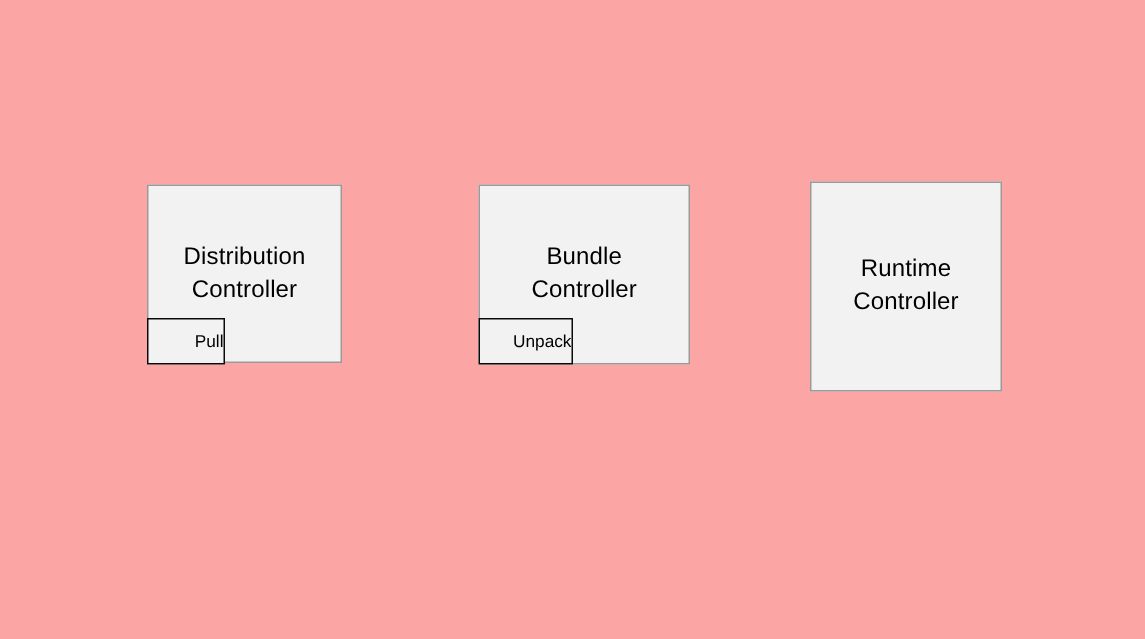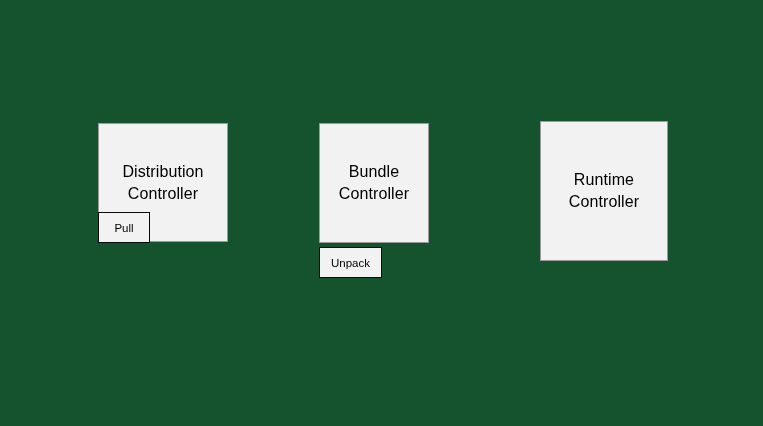--- a/index.html
+++ b/index.html
@@ -8,21 +8,21 @@
     padding: 0;
     background: #000000;
   }
   body {
     font-family: "Liberation Sans", sans-serif;
   }
   #canvas {
     position: relative;
     width: 763px;
     height: 426px;
-    background: #14532d;
+    background: #fca5a5;
     overflow: hidden;
   }
   .node {
     position: absolute;
     box-sizing: border-box;
     background: #f2f2f2;
     border: 1px solid #9a9a9a;
     display: flex;
     align-items: center;
     justify-content: center;
@@ -36,21 +36,21 @@
     letter-spacing: 0.1px;
     padding: 0 6px;
   }
   .subnode {
     position: absolute;
     box-sizing: border-box;
     background: #f2f2f2;
     border: 1px solid #0a0a0a;
     display: flex;
     align-items: center;
-    justify-content: center;
+    justify-content: flex-end;
   }
   .subnode-label {
     font-size: 11.5px;
     line-height: 14px;
     color: #000000;
     text-align: center;
     white-space: nowrap;
   }
 </style>
 </head>
@@ -59,25 +59,25 @@
 <div id="canvas">
 
   <div class="node" style="left:98px; top:123px; width:130px; height:119px;">
     <span class="node-label">Distribution
 Controller</span>
   </div>
   <div class="subnode" style="left:98px; top:212px; width:52px; height:31px;">
     <span class="subnode-label">Pull</span>
   </div>
 
-  <div class="node" style="left:319px; top:123px; width:110px; height:120px;">
+  <div class="node" style="left:319px; top:123px; width:141px; height:120px;">
     <span class="node-label">Bundle
 Controller</span>
   </div>
-  <div class="subnode" style="left:319px; top:212px; width:63px; height:31px;margin-top:35px;">
+  <div class="subnode" style="left:319px; top:212px; width:63px; height:31px;">
     <span class="subnode-label">Unpack</span>
   </div>
 
   <div class="node" style="left:540px; top:121px; width:128px; height:140px;">
     <span class="node-label">Runtime
 Controller</span>
   </div>
 
 </div>
 

